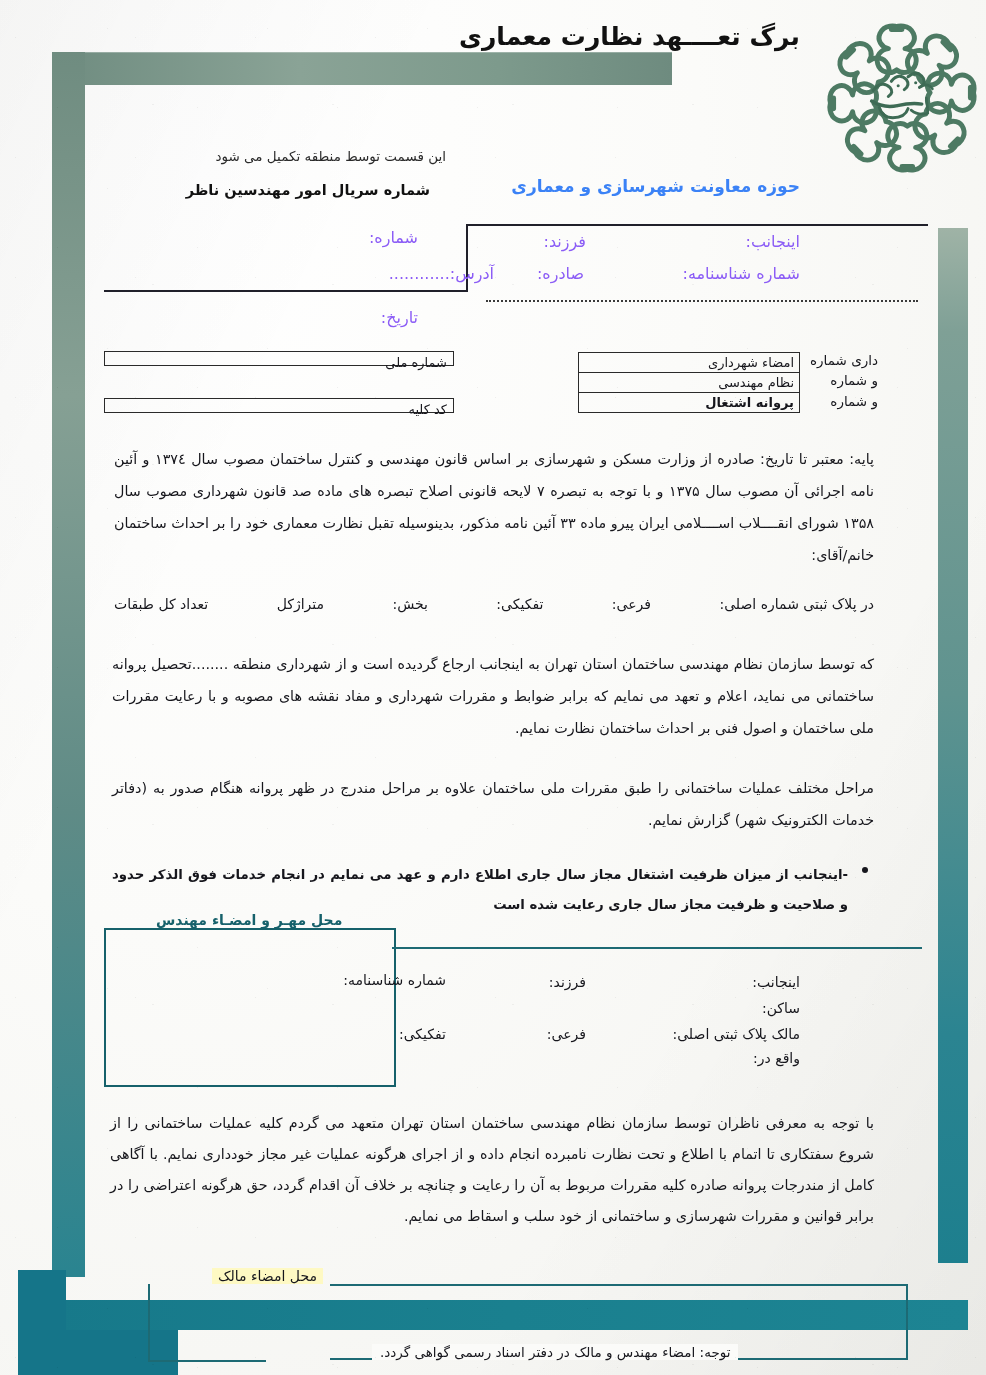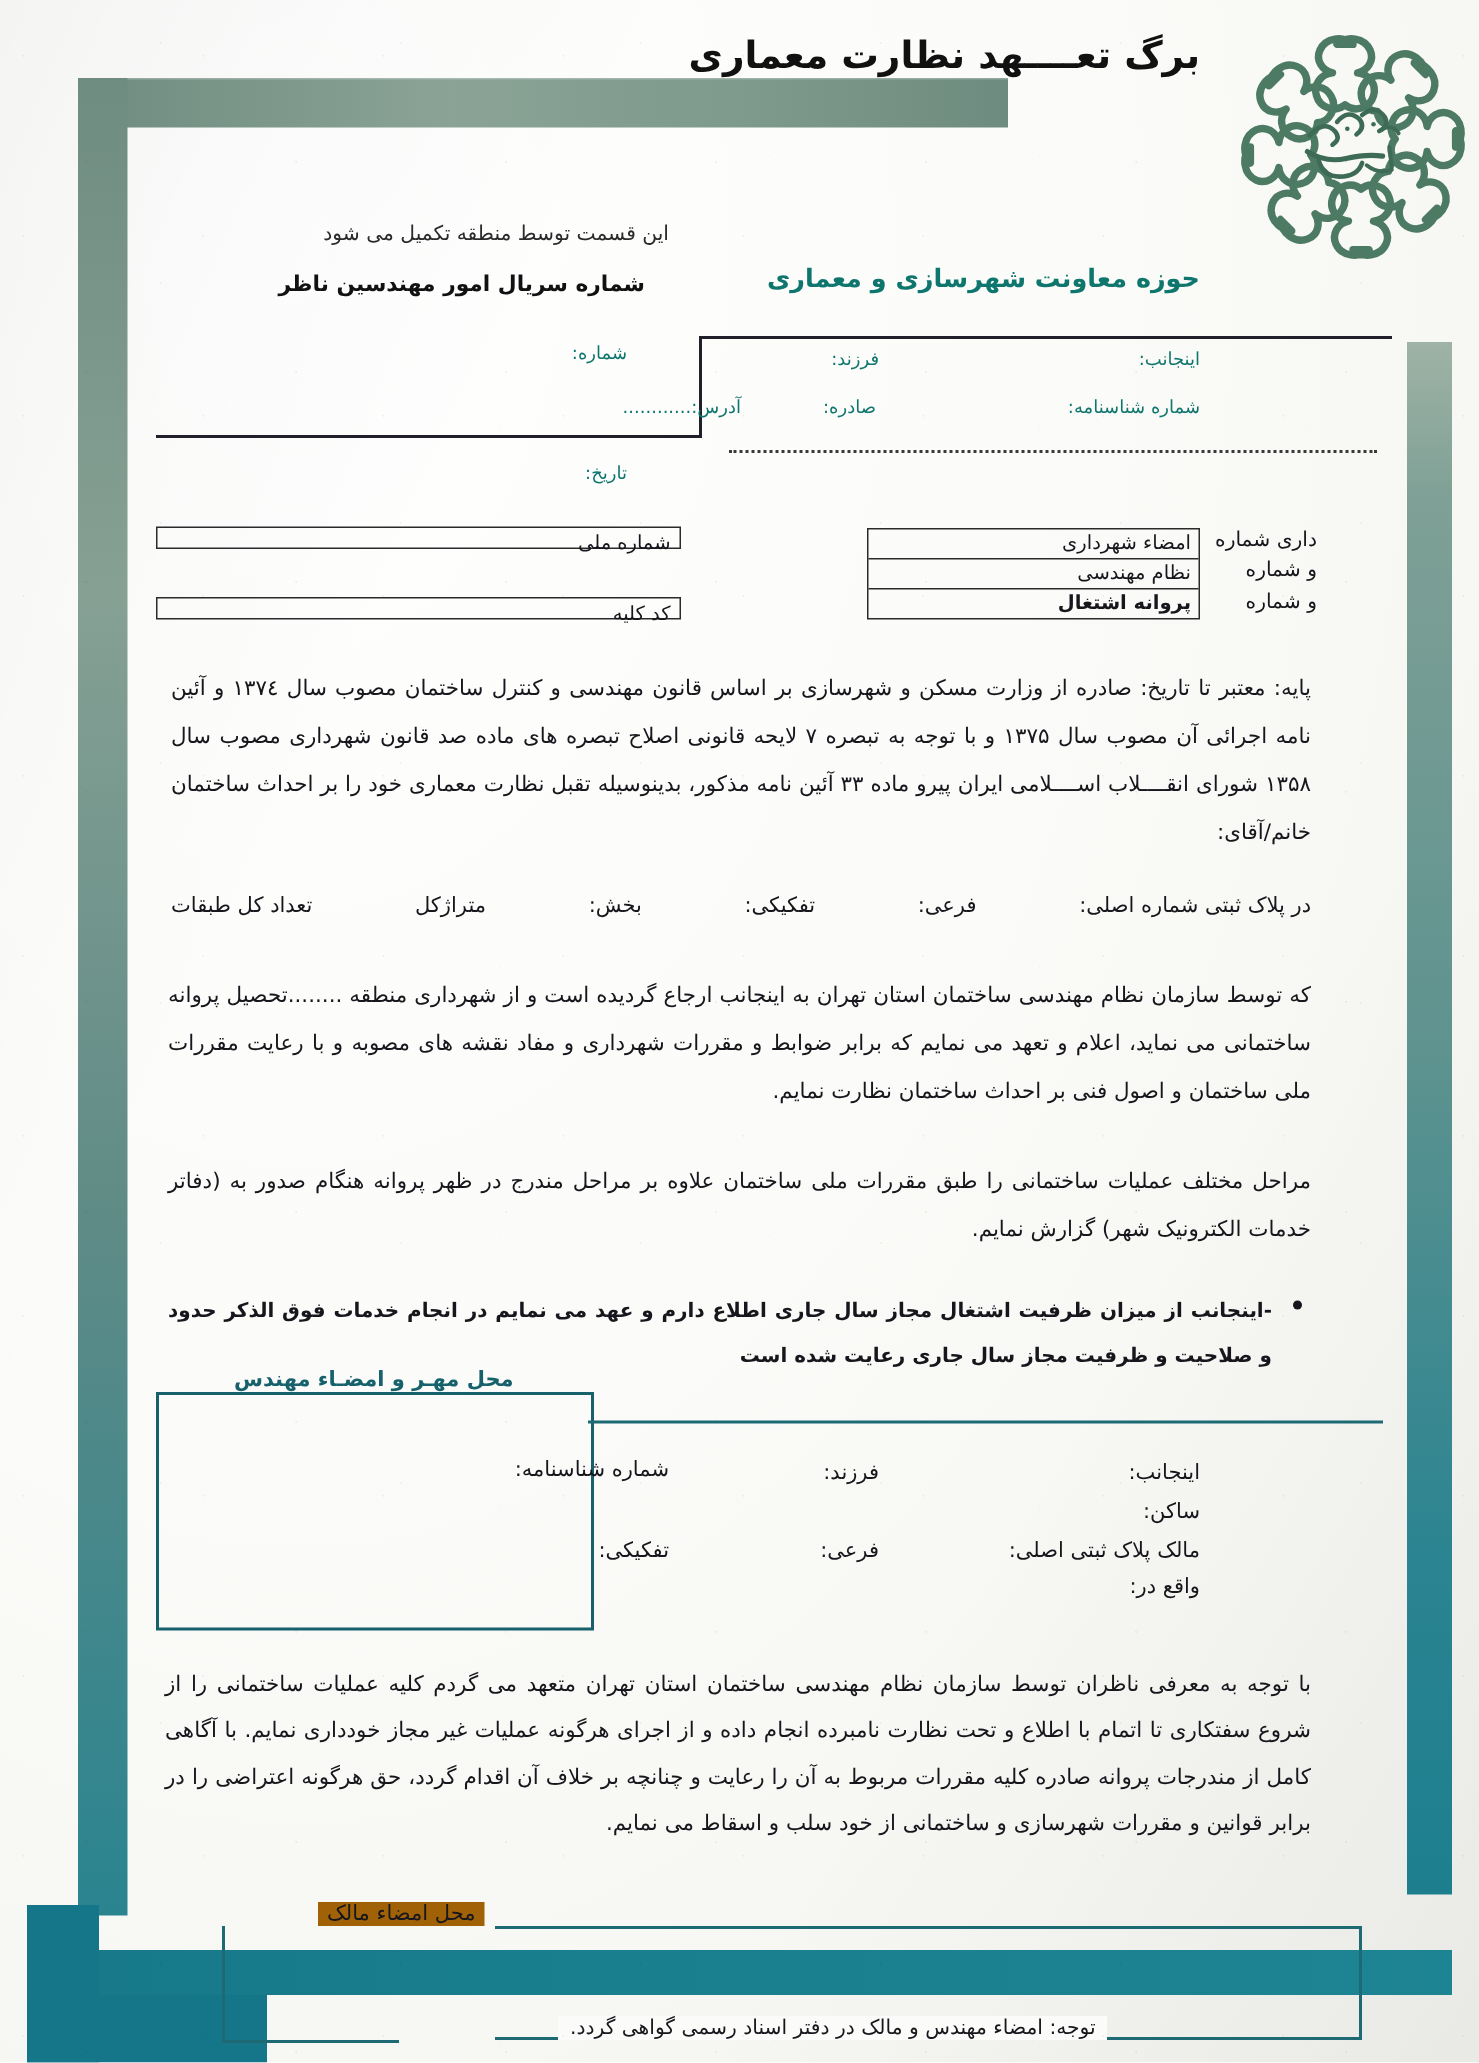--- a/index.html
+++ b/index.html
@@ -66,21 +66,21 @@
   #logo svg{width:100%;height:100%;display:block;}
 
   
   #doc-title{
     position:absolute;right:186px;top:22px;
     font-size:25px;font-weight:bold;letter-spacing:.5px;
     color:#111;white-space:nowrap;
   }
   #dept-title{
     position:absolute;right:186px;top:176px;
-    font-size:17px;font-weight:bold;color:#0f766e;white-space:nowrap;text-align:right;
+    font-size:17px;font-weight:bold;color:#3b82f6;white-space:nowrap;text-align:right;
   }
   #zone-note{
     position:absolute;right:540px;top:148px;
     font-size:13.5px;color:#2a2a2a;white-space:nowrap;
   }
   #serial-label{
     position:absolute;right:556px;top:182px;
     font-size:14.5px;font-weight:bold;color:#111;white-space:nowrap;
   }
 
@@ -95,21 +95,21 @@
   }
   #ident-rule-left{
     position:absolute;left:104px;top:290px;width:364px;height:0;
     border-top:2px solid #20202a;
   }
   #ident-dotline{
     position:absolute;left:486px;top:300px;width:432px;
     border-top:2px dotted #3a3a3a;
   }
 
-  .fl{position:absolute;font-size:12px;color:#0f766e;white-space:nowrap;}
+  .fl{position:absolute;font-size:16px;color:#8b5cf6;white-space:nowrap;}
 
   #fl-injaneb{right:186px;top:232px;}
   #fl-shenasname{right:186px;top:264px;}
   #fl-farzand{right:400px;top:232px;}
   #fl-sadere{right:402px;top:264px;}
   #fl-address{right:492px;top:264px;}
   #fl-shomare{right:568px;top:228px;}
   #fl-tarikh{right:568px;top:260px;margin-top:48px;}
 
   
@@ -221,21 +221,21 @@
     position:absolute;left:906px;top:1284px;width:0;height:75px;
     border-left:2px solid #1d6a74;
   }
   #owner-bottom-h2{
     position:absolute;left:330px;top:1358px;width:578px;height:0;
     border-top:2px solid #1d6a74;
   }
   #owner-box-label{
     position:absolute;left:212px;top:1268px;
     font-size:14px;color:#16161c;letter-spacing:1px;
-    background:#a16207;padding:0 6px;white-space:nowrap;
+    background:#fef9c3;padding:0 6px;white-space:nowrap;
   }
   #footer-note{
     position:absolute;left:372px;top:1344px;
     font-size:13.5px;color:#16161c;
     background:#fbfbf9;padding:0 8px;white-space:nowrap;
   }
 
   
   #speckle{
     position:absolute;inset:0;pointer-events:none;opacity:.05;

